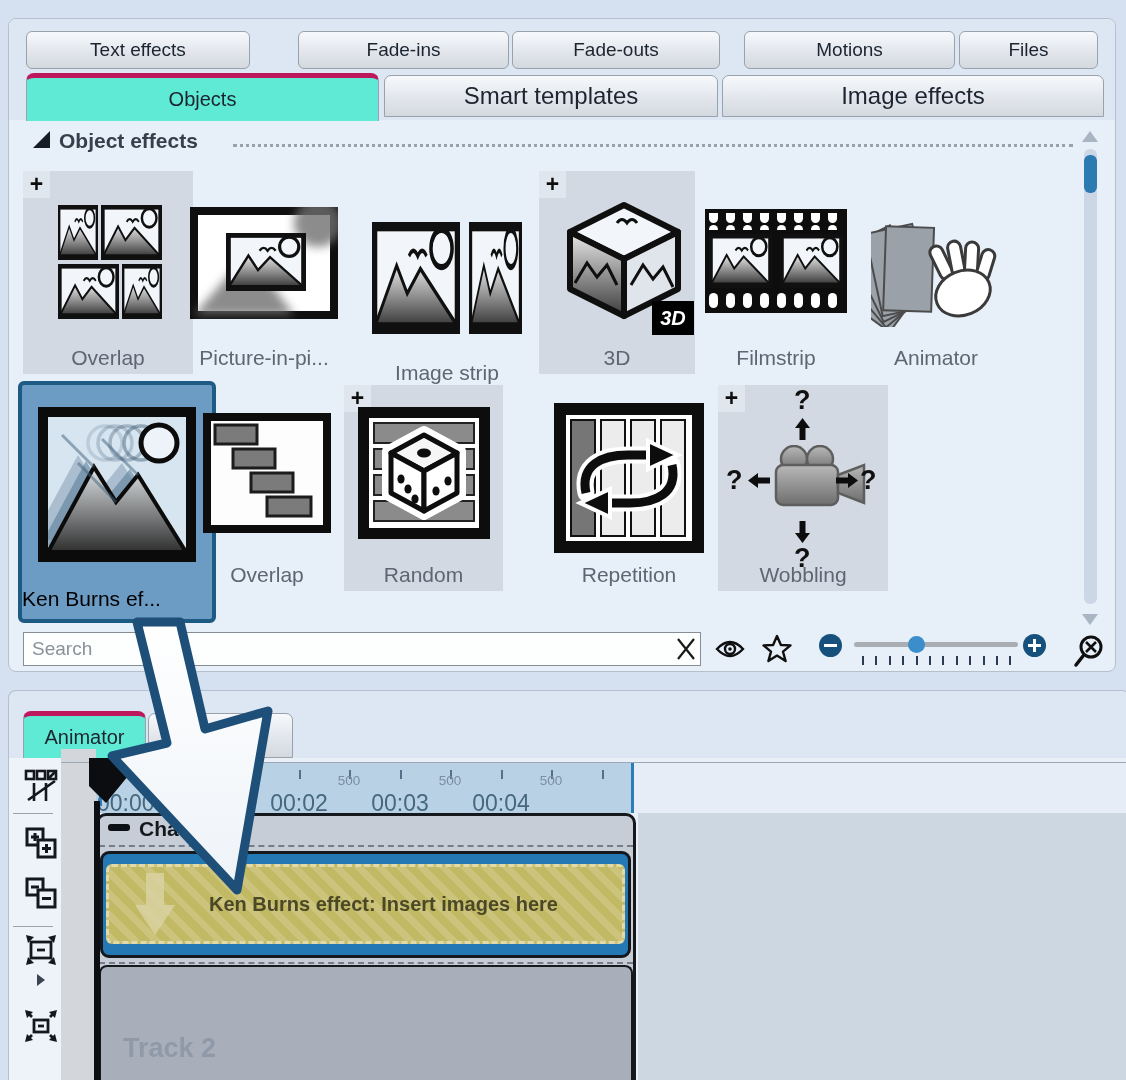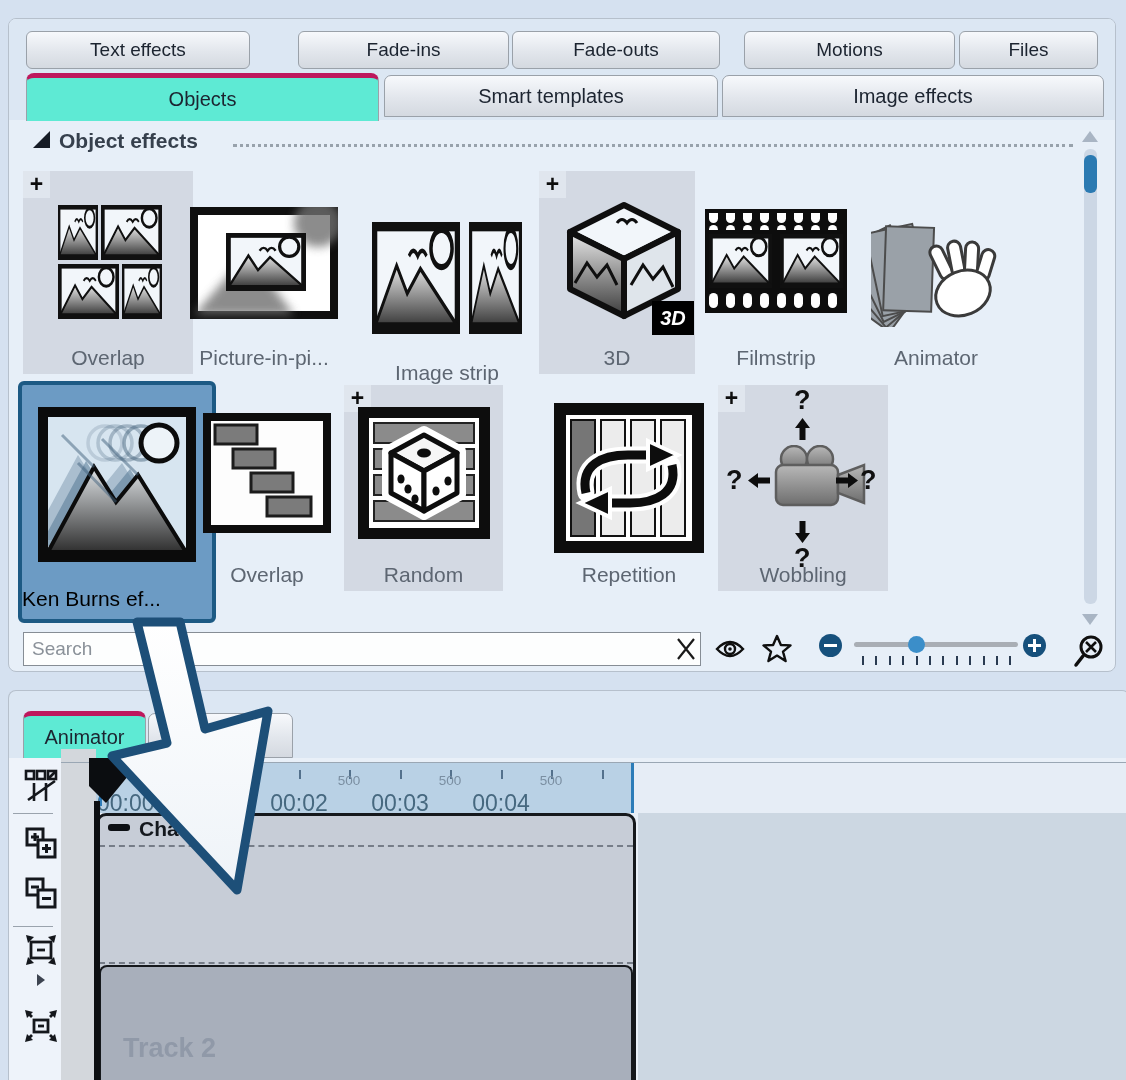--- a/index.html
+++ b/index.html
@@ -9,21 +9,21 @@
   
   .top-panel{position:absolute;left:8px;top:18px;width:1108px;height:654px;background:#e7eff8;
     border:1px solid #b6c0cc;border-radius:8px;box-sizing:border-box;overflow:hidden;}
   .tabstrip{position:absolute;left:0;top:0;width:100%;height:101px;background:#dce7f3;}
   .bottom-panel{position:absolute;left:8px;top:690px;width:1122px;height:395px;background:#dce7f3;
     border:1px solid #b6c0cc;border-bottom:none;border-radius:8px 8px 0 0;box-sizing:border-box;overflow:hidden;}
   
   .tab{position:absolute;box-sizing:border-box;display:flex;align-items:center;justify-content:center;
     background:linear-gradient(#f7f9fc,#e2e6ec 55%,#d4d9e0);border:1px solid #9aa1a9;color:#1c2430;cursor:default;}
   .tab.r1{top:12px;height:38px;border-radius:6px;font-size:19px;}
-  .tab.r2{top:56px;height:42px;border-radius:7px 7px 0 0;font-size:20px;}
+  .tab.r2{top:56px;height:42px;border-radius:7px 7px 0 0;font-size:24px;}
   .tab.active{background:#5eead4;border-top:5px solid #be185d;border-bottom:none;border-radius:8px 8px 0 0;}
   .tab.obj{top:54px;height:48px;font-size:20px;}
   
   .tri-header{width:0;height:0;border-left:17px solid transparent;border-bottom:17px solid #161c26;}
   .sec-title{font-size:21px;font-weight:600;color:#36404d;}
   .dotline{border-top:3px dotted #98a2ac;height:0;}
   
   .sb-track{background:#ccd7e5;border-radius:6px;}
   .sb-thumb{background:#2b7ab2;border-radius:6px;}
   .sb-up{width:0;height:0;border-left:8px solid transparent;border-right:8px solid transparent;border-bottom:11px solid #a9b5c4;}
@@ -475,20 +475,28 @@
         <span class="rmin" style="left:354px;">500</span>
         <span class="rmin" style="left:455px;">500</span>
       </div>
       <div class="ruler-end"></div>
       <div class="right-lower"></div>
 
       <div class="tracks">
         <div class="chap-minus"></div>
         <div class="chap-title">Cha</div>
         <div class="dash" style="top:29px;"></div>
+        <div class="dropblock">
+          <div class="dropinner">
+            <svg style="margin-left:26px;flex:none;" width="40" height="62">
+              <polygon points="11,0 29,0 29,32 40,32 20,62 0,32 11,32" fill="#d9d3a4" opacity="0.8"></polygon>
+            </svg>
+            <div class="droptext">Ken Burns effect: Insert images here</div>
+          </div>
+        </div>
         <div class="dash" style="top:146px;"></div>
         <div class="track2">
           <div class="t2label">Track 2</div>
         </div>
       </div>
 
       <div class="ph-stem"></div>
       <div class="ph-line"></div>
       <svg class="ph-flag" width="40" height="46">
         <polygon points="0,0 39,0 39,18 17,45 0,28" fill="#0b0d10"></polygon>

